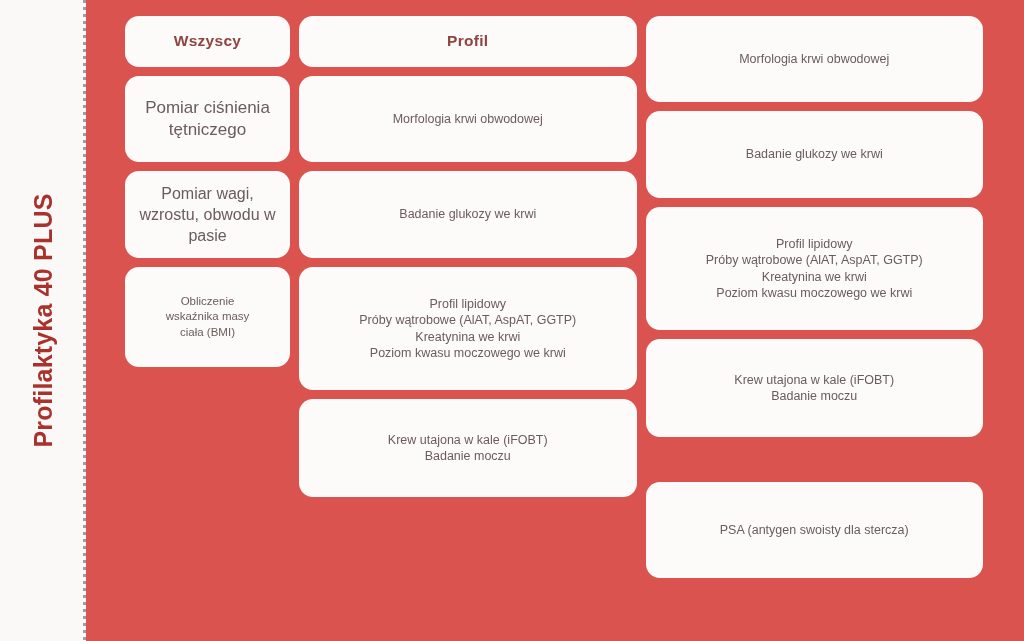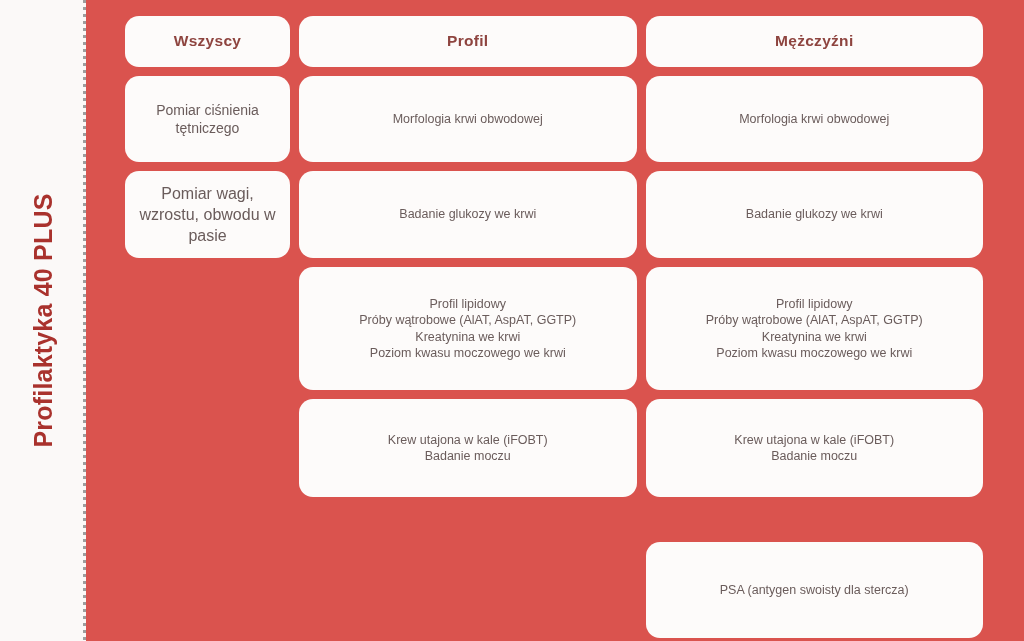--- a/index.html
+++ b/index.html
@@ -101,21 +101,21 @@
 
   .card.header {
     font-weight: bold;
     font-size: 15.5px;
     color: #8E443F;
     letter-spacing: 0.3px;
   }
 
   
   .col-1 .header { flex: 0 0 51px; }
-  .col-1 .r1     { flex: 0 0 86px; font-size: 14px; }
+  .col-1 .r1     { flex: 0 0 86px; font-size: 17px; }
   .col-1 .r2     { flex: 0 0 87px; font-size: 16px; }
   .col-1 .r3     { flex: 0 0 100px; font-size: 11.5px; }
   .col-1 .spacer { flex: 1 1 auto; }
 
   
   .col-2 .header { flex: 0 0 51px; }
   .col-2 .r1     { flex: 0 0 86px; font-size: 12.5px; }
   .col-2 .r2     { flex: 0 0 87px; font-size: 12.5px; }
   .col-2 .r3     { flex: 0 0 123px; font-size: 12.5px; }
   .col-2 .r4     { flex: 0 0 98px; font-size: 12.5px; }
@@ -148,20 +148,25 @@
         </div>
         <div class="card r1">
           <span class="txt">Pomiar ciśnienia
 tętniczego</span>
         </div>
         <div class="card r2">
           <span class="txt">Pomiar wagi,
 wzrostu, obwodu w
 pasie</span>
         </div>
+        <div class="card r3">
+          <span class="txt">Obliczenie
+wskaźnika masy
+ciała (BMI)</span>
+        </div>
         <div class="spacer"></div>
       </div>
 
       <div class="column col-2">
         <div class="card header">
           <span class="txt">Profil</span>
         </div>
         <div class="card r1">
           <span class="txt">Morfologia krwi obwodowej</span>
         </div>
@@ -175,23 +180,20 @@
 Poziom kwasu moczowego we krwi</span>
         </div>
         <div class="card r4">
           <span class="txt">Krew utajona w kale (iFOBT)
 Badanie moczu</span>
         </div>
         <div class="spacer"></div>
       </div>
 
       <div class="column col-3">
-        <div class="card header">
-          <span class="txt">Mężczyźni</span>
-        </div>
         <div class="card r1">
           <span class="txt">Morfologia krwi obwodowej</span>
         </div>
         <div class="card r2">
           <span class="txt">Badanie glukozy we krwi</span>
         </div>
         <div class="card r3">
           <span class="txt">Profil lipidowy
 Próby wątrobowe (AlAT, AspAT, GGTP)
 Kreatynina we krwi

